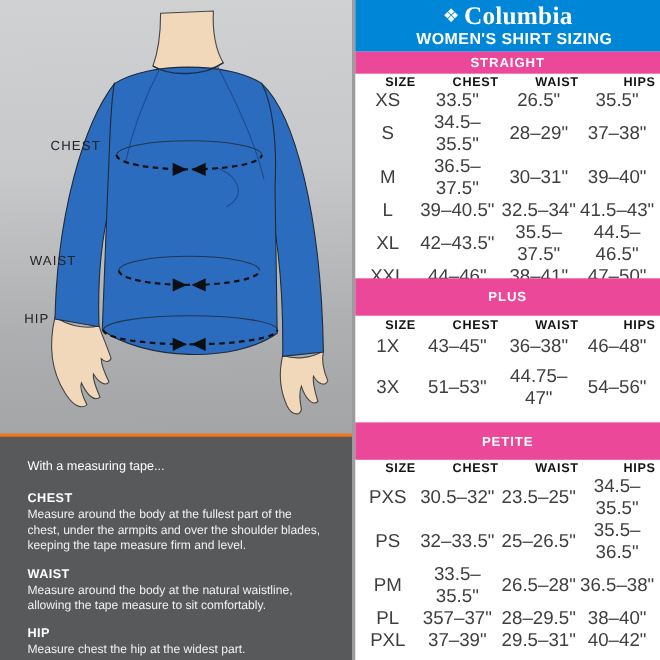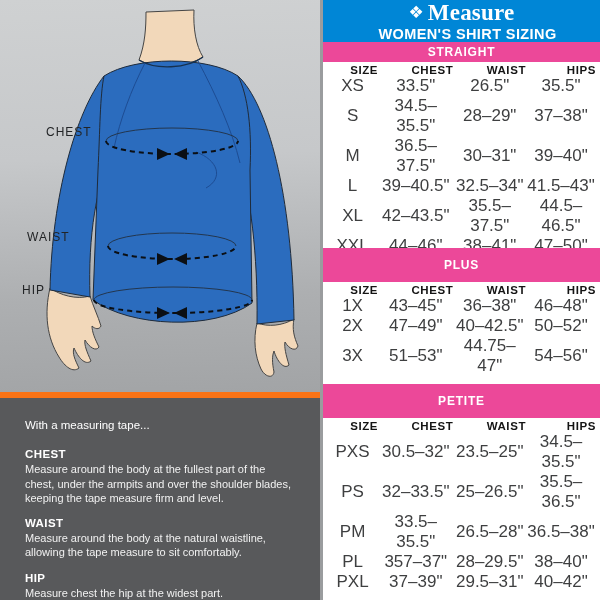--- a/index.html
+++ b/index.html
@@ -16,21 +16,21 @@
   }
   .illustration svg { position:absolute; left:0; top:0; }
   .meas-label {
     position:absolute; font-size:12px; letter-spacing:1px; color:#222426;
     font-weight:500;
   }
   .lbl-chest { left:46px; top:125px; }
   .lbl-waist { left:27px; top:230px; }
   .lbl-hip   { left:22px; top:283px; }
   .instructions {
-    flex:1; background:#58595b; border-top:6px solid #f97316;
+    flex:1; background:#58595b; border-top:3px solid #f97316;
     color:#ffffff; padding:20px 26px 0 25px; font-size:11px; line-height:1.3;
   }
   .instructions .intro { font-size:11.5px; margin-bottom:14px; }
   .instructions h4 { font-size:11.5px; font-weight:bold; letter-spacing:.4px; margin-top:11px; }
   .instructions p { color:#f1f1f1; }
   
   .right {
     width:280px; height:600px; background:#ffffff; display:flex; flex-direction:column;
     border-left:3px solid #9a9c9e;
   }
@@ -117,21 +117,21 @@
       <h4>HIP</h4>
       <p>Measure chest the hip at the widest part.</p>
     </div>
   </div>
 
   <div class="right">
 
     <div class="brand-header">
       <div class="logo-row">
         <span class="gem">❖</span>
-        <span class="logo-text">Measure</span>
+        <span class="logo-text">Columbia</span>
       </div>
       <div class="page-title">WOMEN'S SHIRT SIZING</div>
     </div>
 
     <div class="section-bar bar-straight">STRAIGHT</div>
     <div class="tsec sec-straight">
       <table>
         <colgroup>
             <col class="c1">
             <col class="c2">
@@ -201,26 +201,20 @@
           <th>WAIST</th>
           <th>HIPS</th>
         </tr>
         <tr>
           <td>1X</td>
           <td>43–45"</td>
           <td>36–38"</td>
           <td>46–48"</td>
         </tr>
         <tr>
-          <td>2X</td>
-          <td>47–49"</td>
-          <td>40–42.5"</td>
-          <td>50–52"</td>
-        </tr>
-        <tr>
           <td>3X</td>
           <td>51–53"</td>
           <td>44.75–47"</td>
           <td>54–56"</td>
         </tr>
       </tbody>
         </table>
     </div>
 
     <div class="section-bar bar-petite">PETITE</div>

